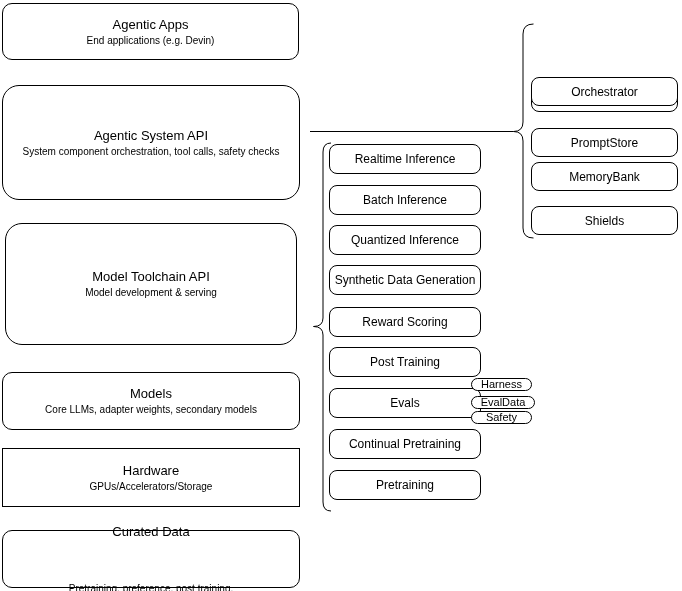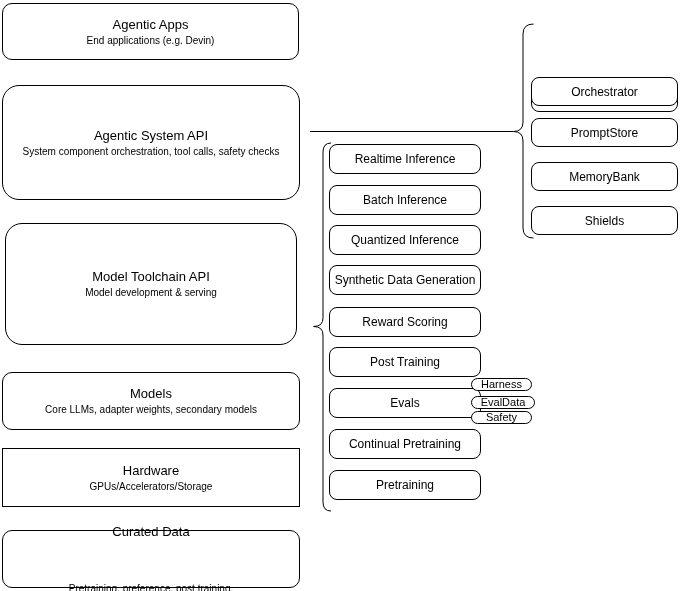--- a/index.html
+++ b/index.html
@@ -134,21 +134,21 @@
   <div class="pill" style="left:471px; top:411px; width:61px; height:13px;">
     <span>Safety</span>
   </div>
 
   <div class="node rbox" style="left:531px; top:35px; width:147px; height:29px;margin-top:48px;">
     <span>Assistant</span>
   </div>
   <div class="node rbox" style="left:531px; top:77px; width:147px; height:29px;">
     <span>Orchestrator</span>
   </div>
-  <div class="node rbox" style="left:531px; top:118px; width:147px; height:29px;">
+  <div class="node rbox" style="left:531px; top:128px; width:147px; height:29px;">
     <span>PromptStore</span>
   </div>
   <div class="node rbox" style="left:531px; top:162px; width:147px; height:29px;">
     <span>MemoryBank</span>
   </div>
   <div class="node rbox" style="left:531px; top:206px; width:147px; height:29px;">
     <span>Shields</span>
   </div>
 
 </div>

